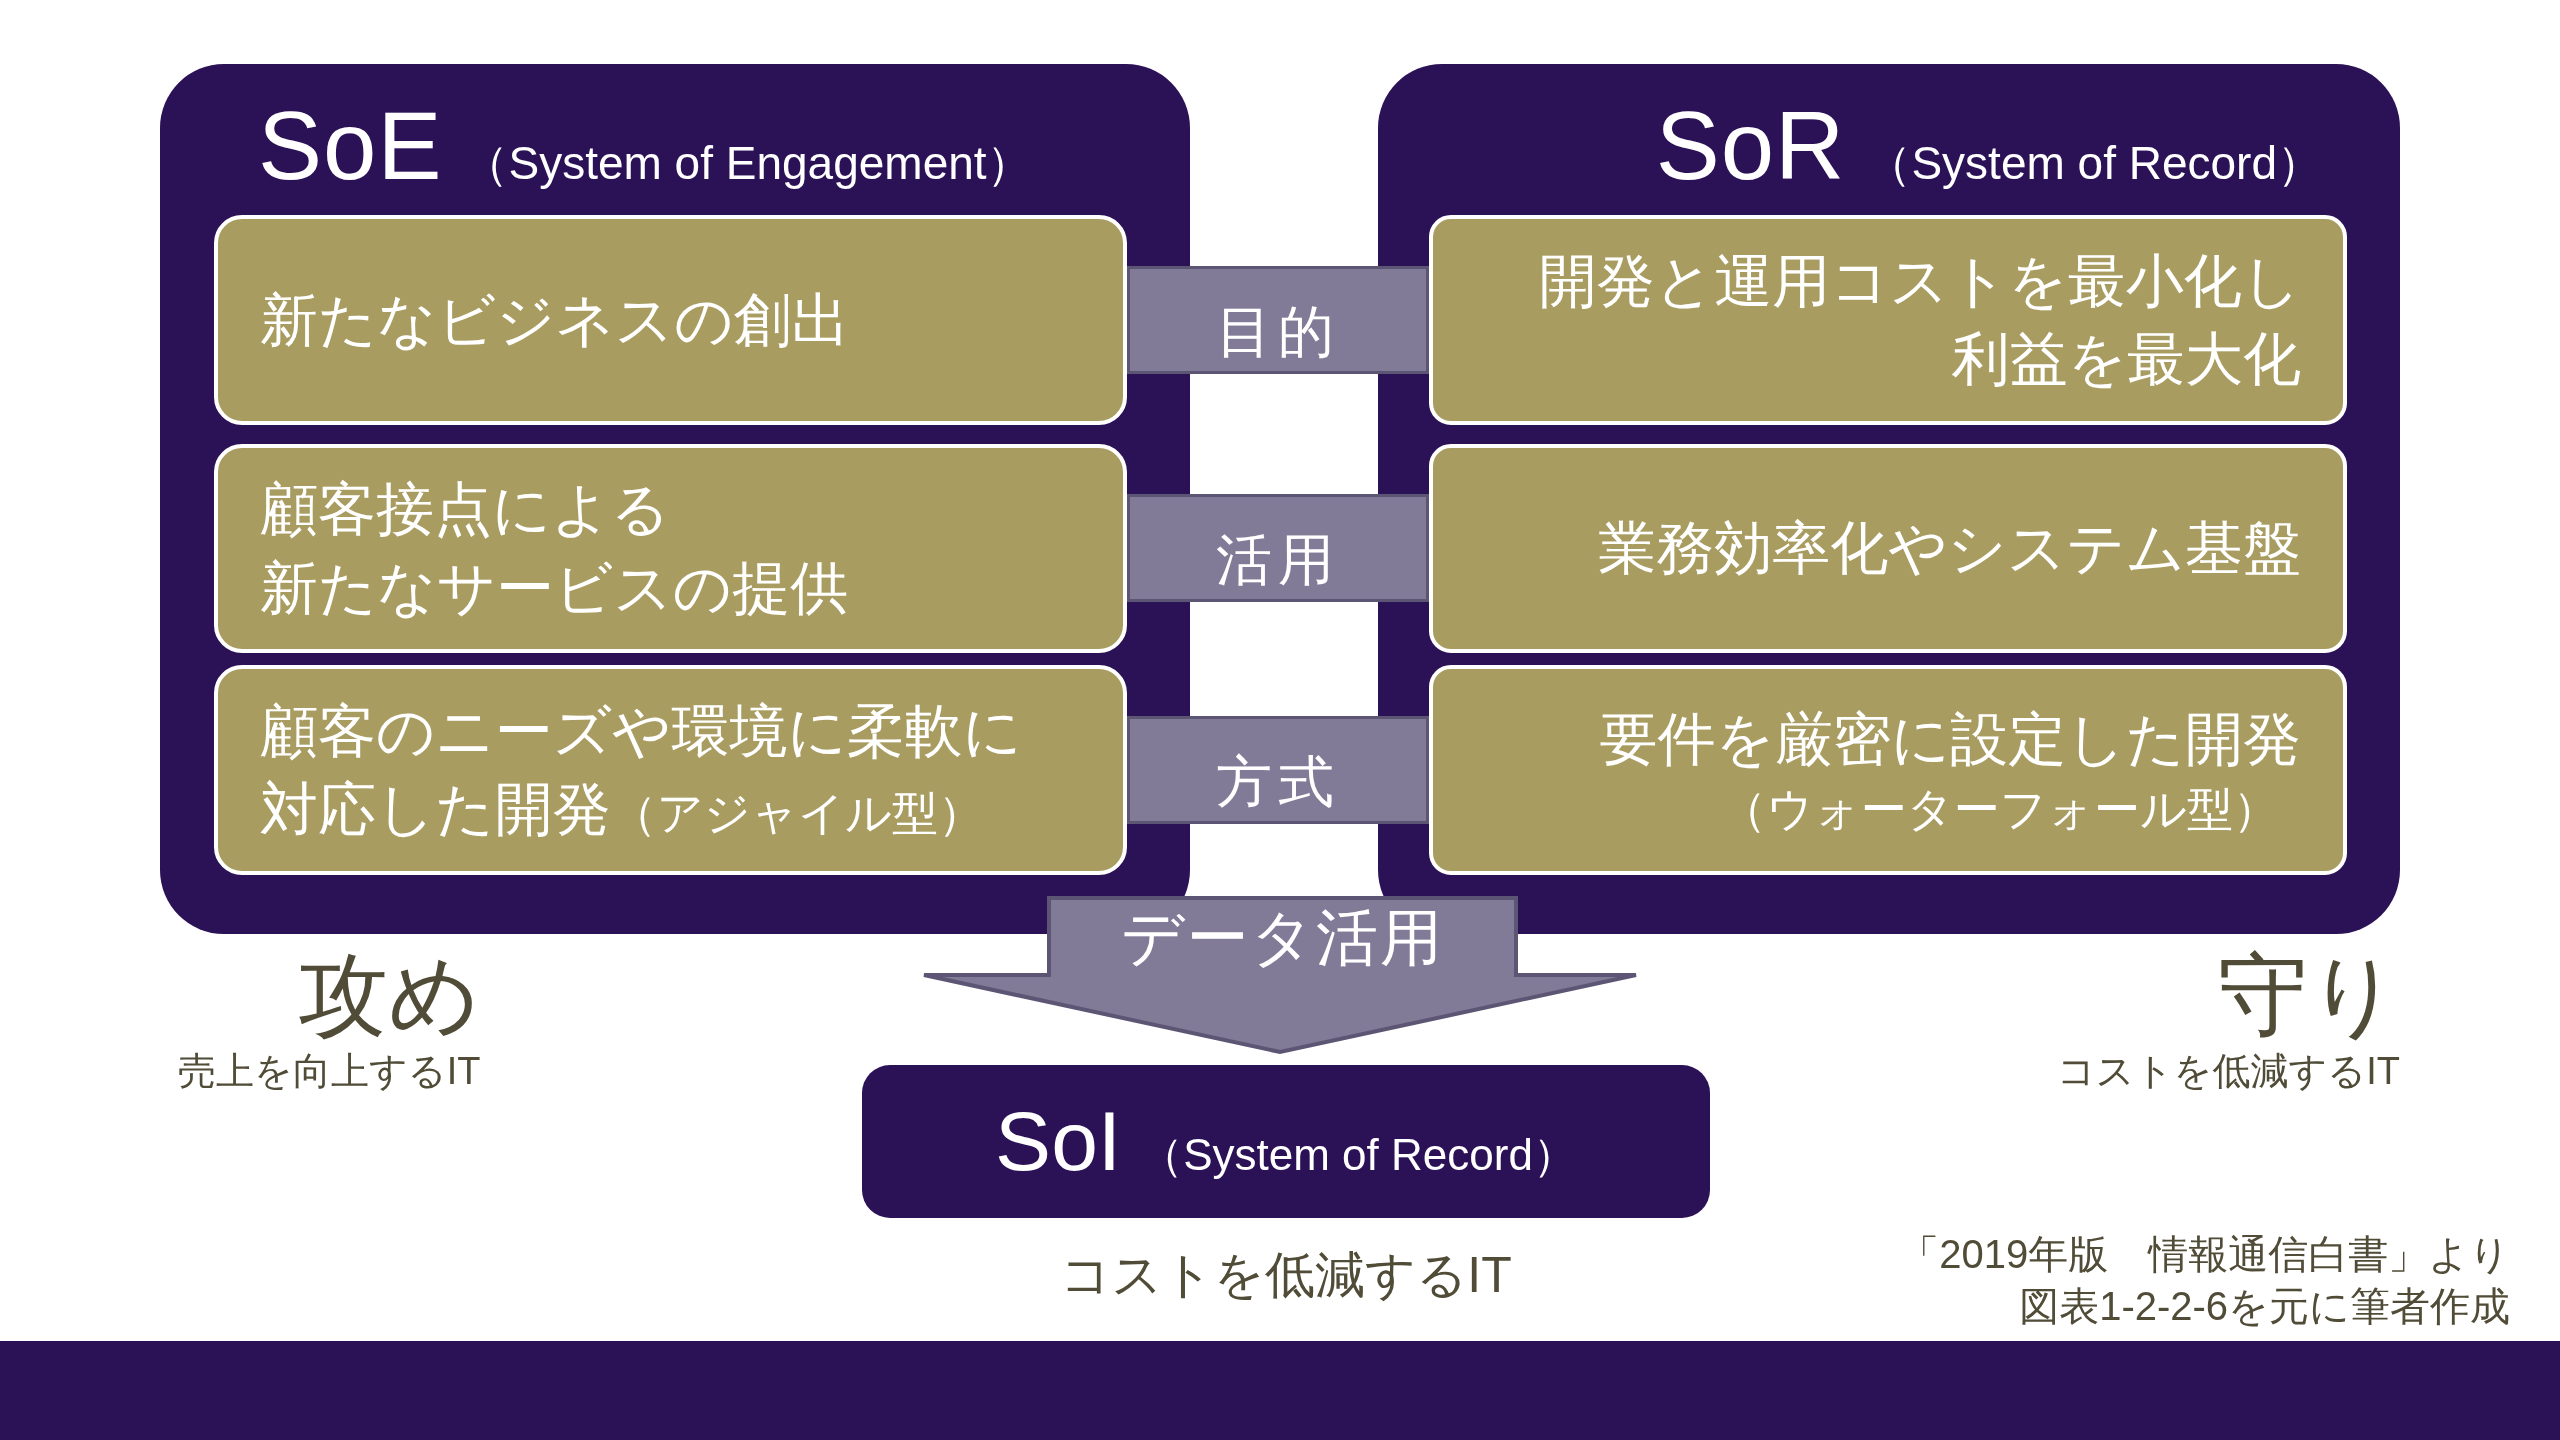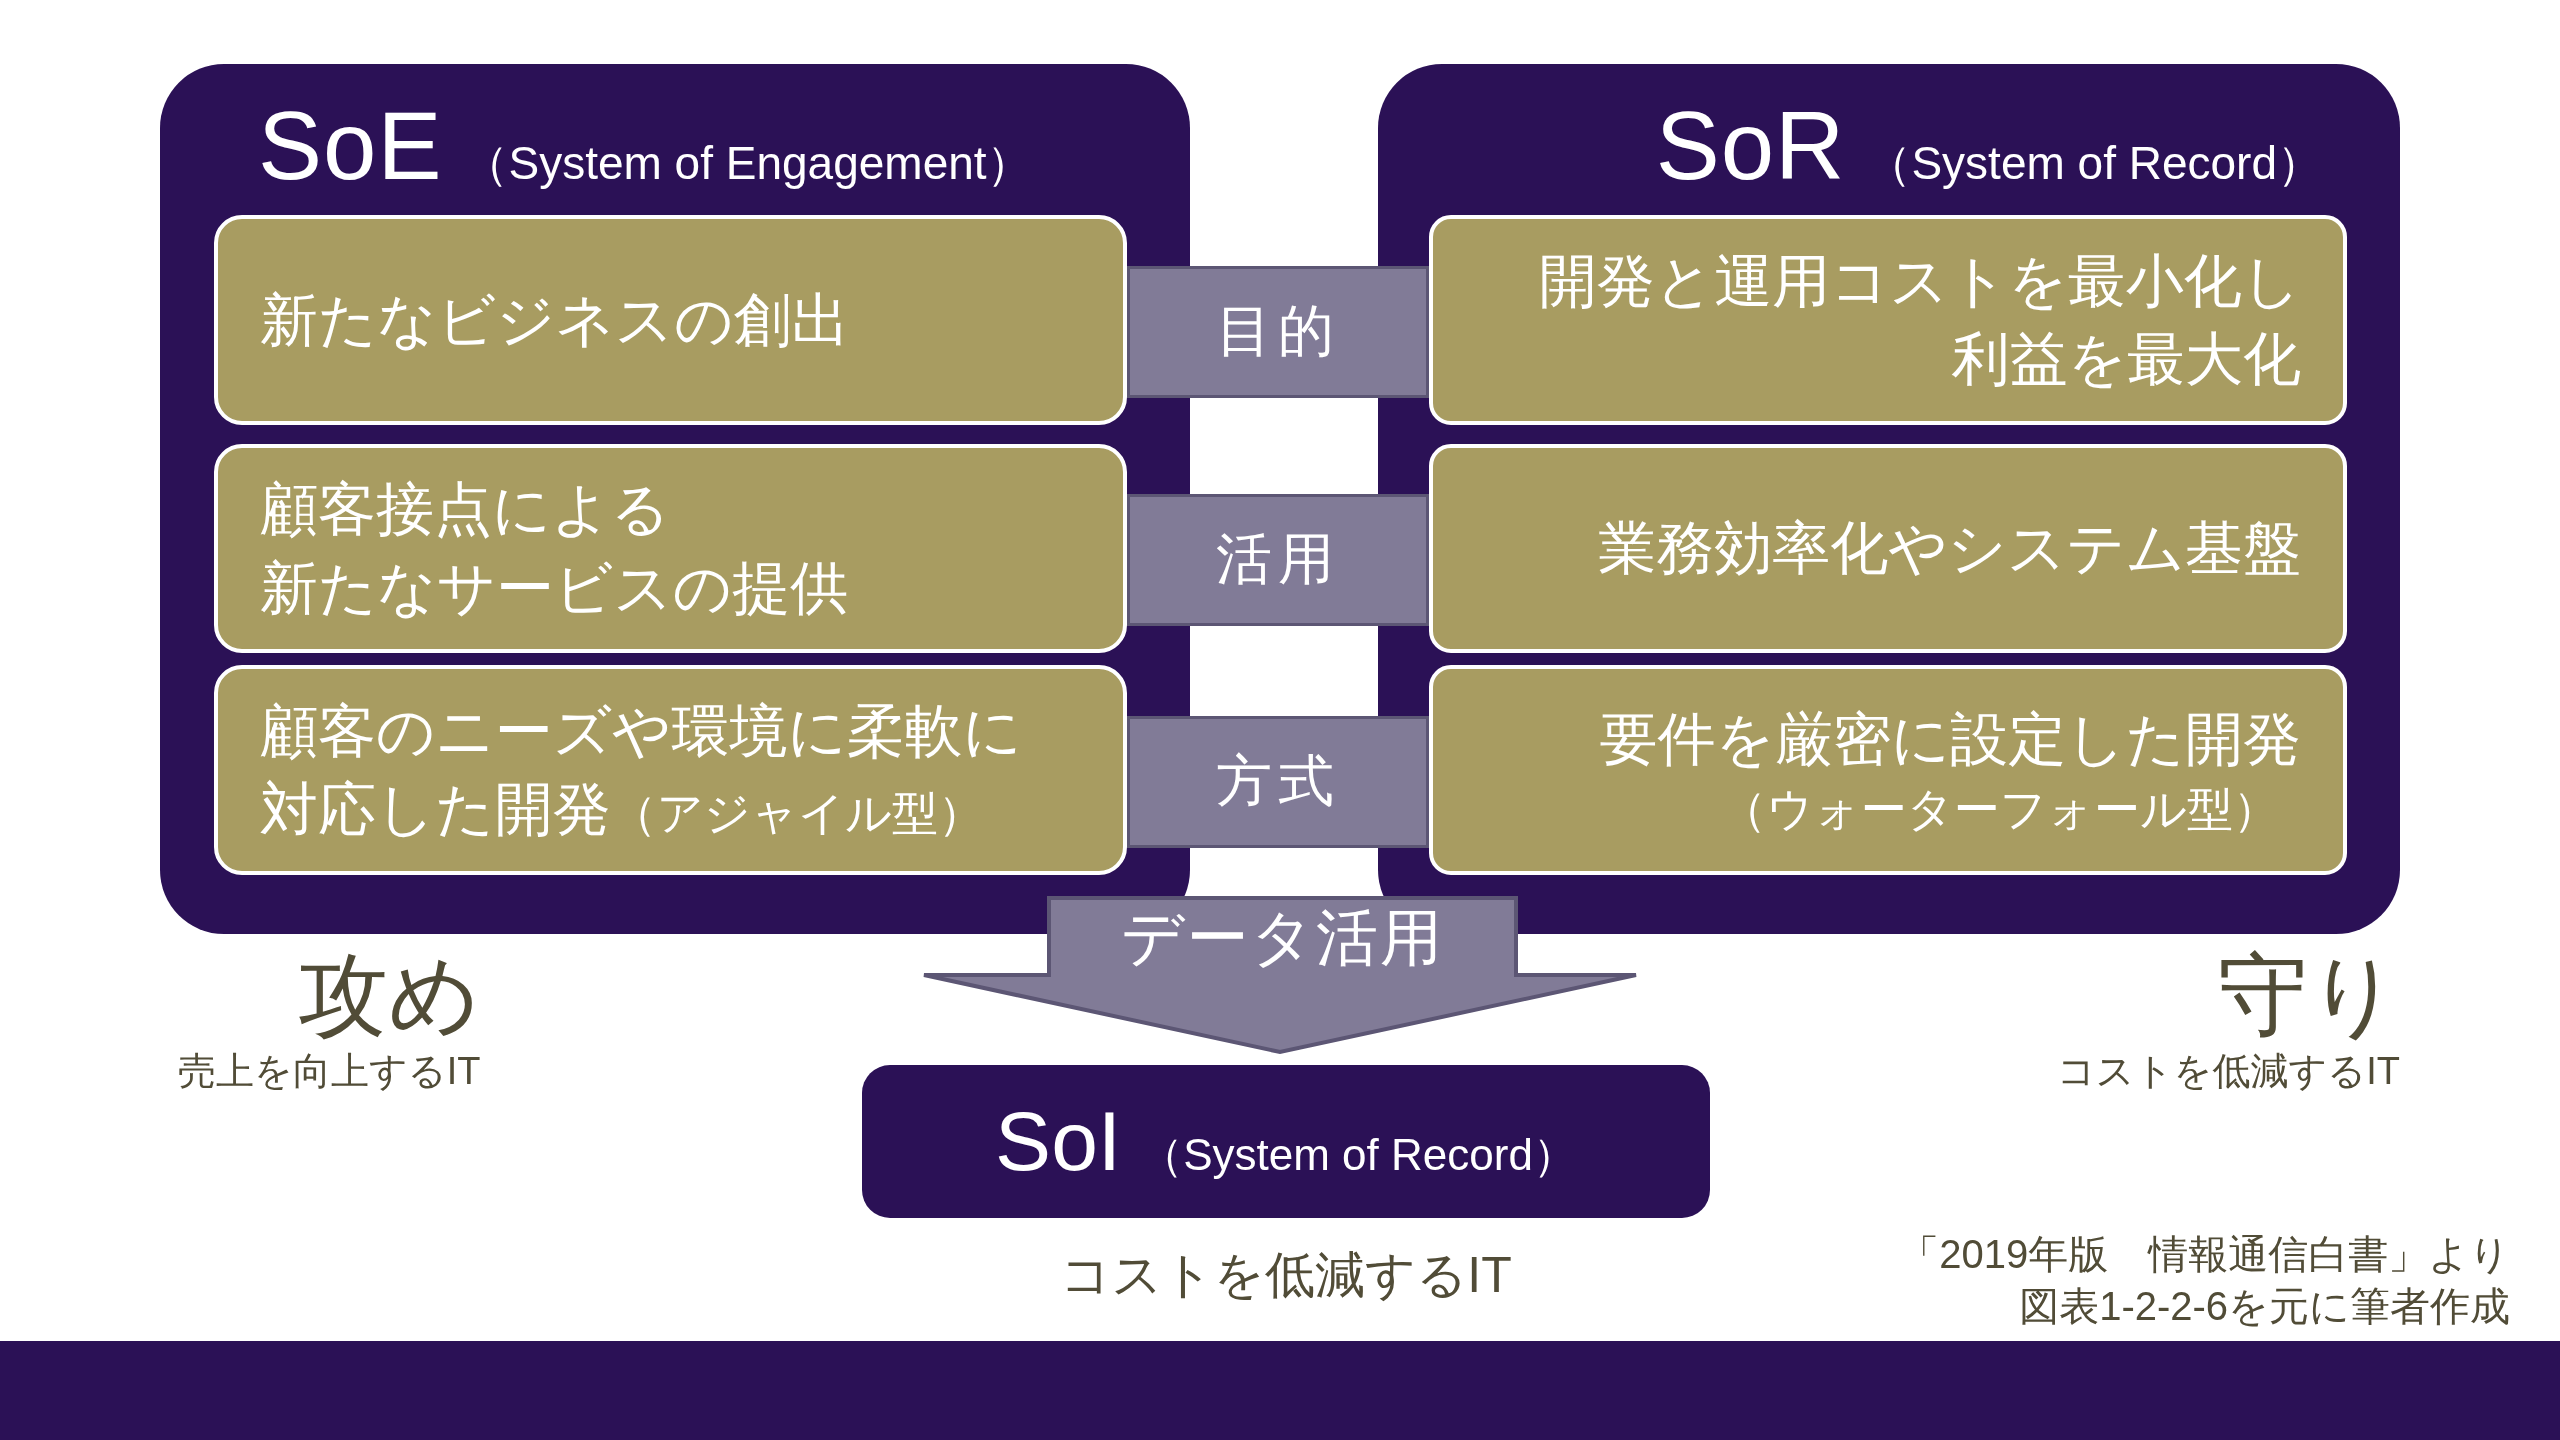--- a/index.html
+++ b/index.html
@@ -28,25 +28,25 @@
     color: #ffffff; white-space: nowrap;
   }
   .sys-title .acr   { font-size: 96px; line-height: 1; letter-spacing: 1px; margin-left: 28px; }
   .sys-title .paren { font-size: 46px; line-height: 1; }
   .title-soe { left: 230px; top: 98px; }
   .title-sor { right: 237px; top: 98px; }
 
   
   .gray-bar {
     position: absolute;
-    left: 1127px; width: 302px; height: 132px;
+    left: 1127px; width: 302px; height: 108px;
     background: #817b97;
     border: 3px solid #5c5674;
     box-sizing: border-box;
-    display: flex; align-items: center; justify-content: center;
+    display: flex; align-items: flex-end; justify-content: center;
     color: #ffffff; font-size: 56px; letter-spacing: 6px;
   }
   .bar-purpose { top: 266px; }
   .bar-usage   { top: 494px; }
   .bar-method  { top: 716px; }
 
   
   .olive-box {
     position: absolute;
     background: #a89c61;

